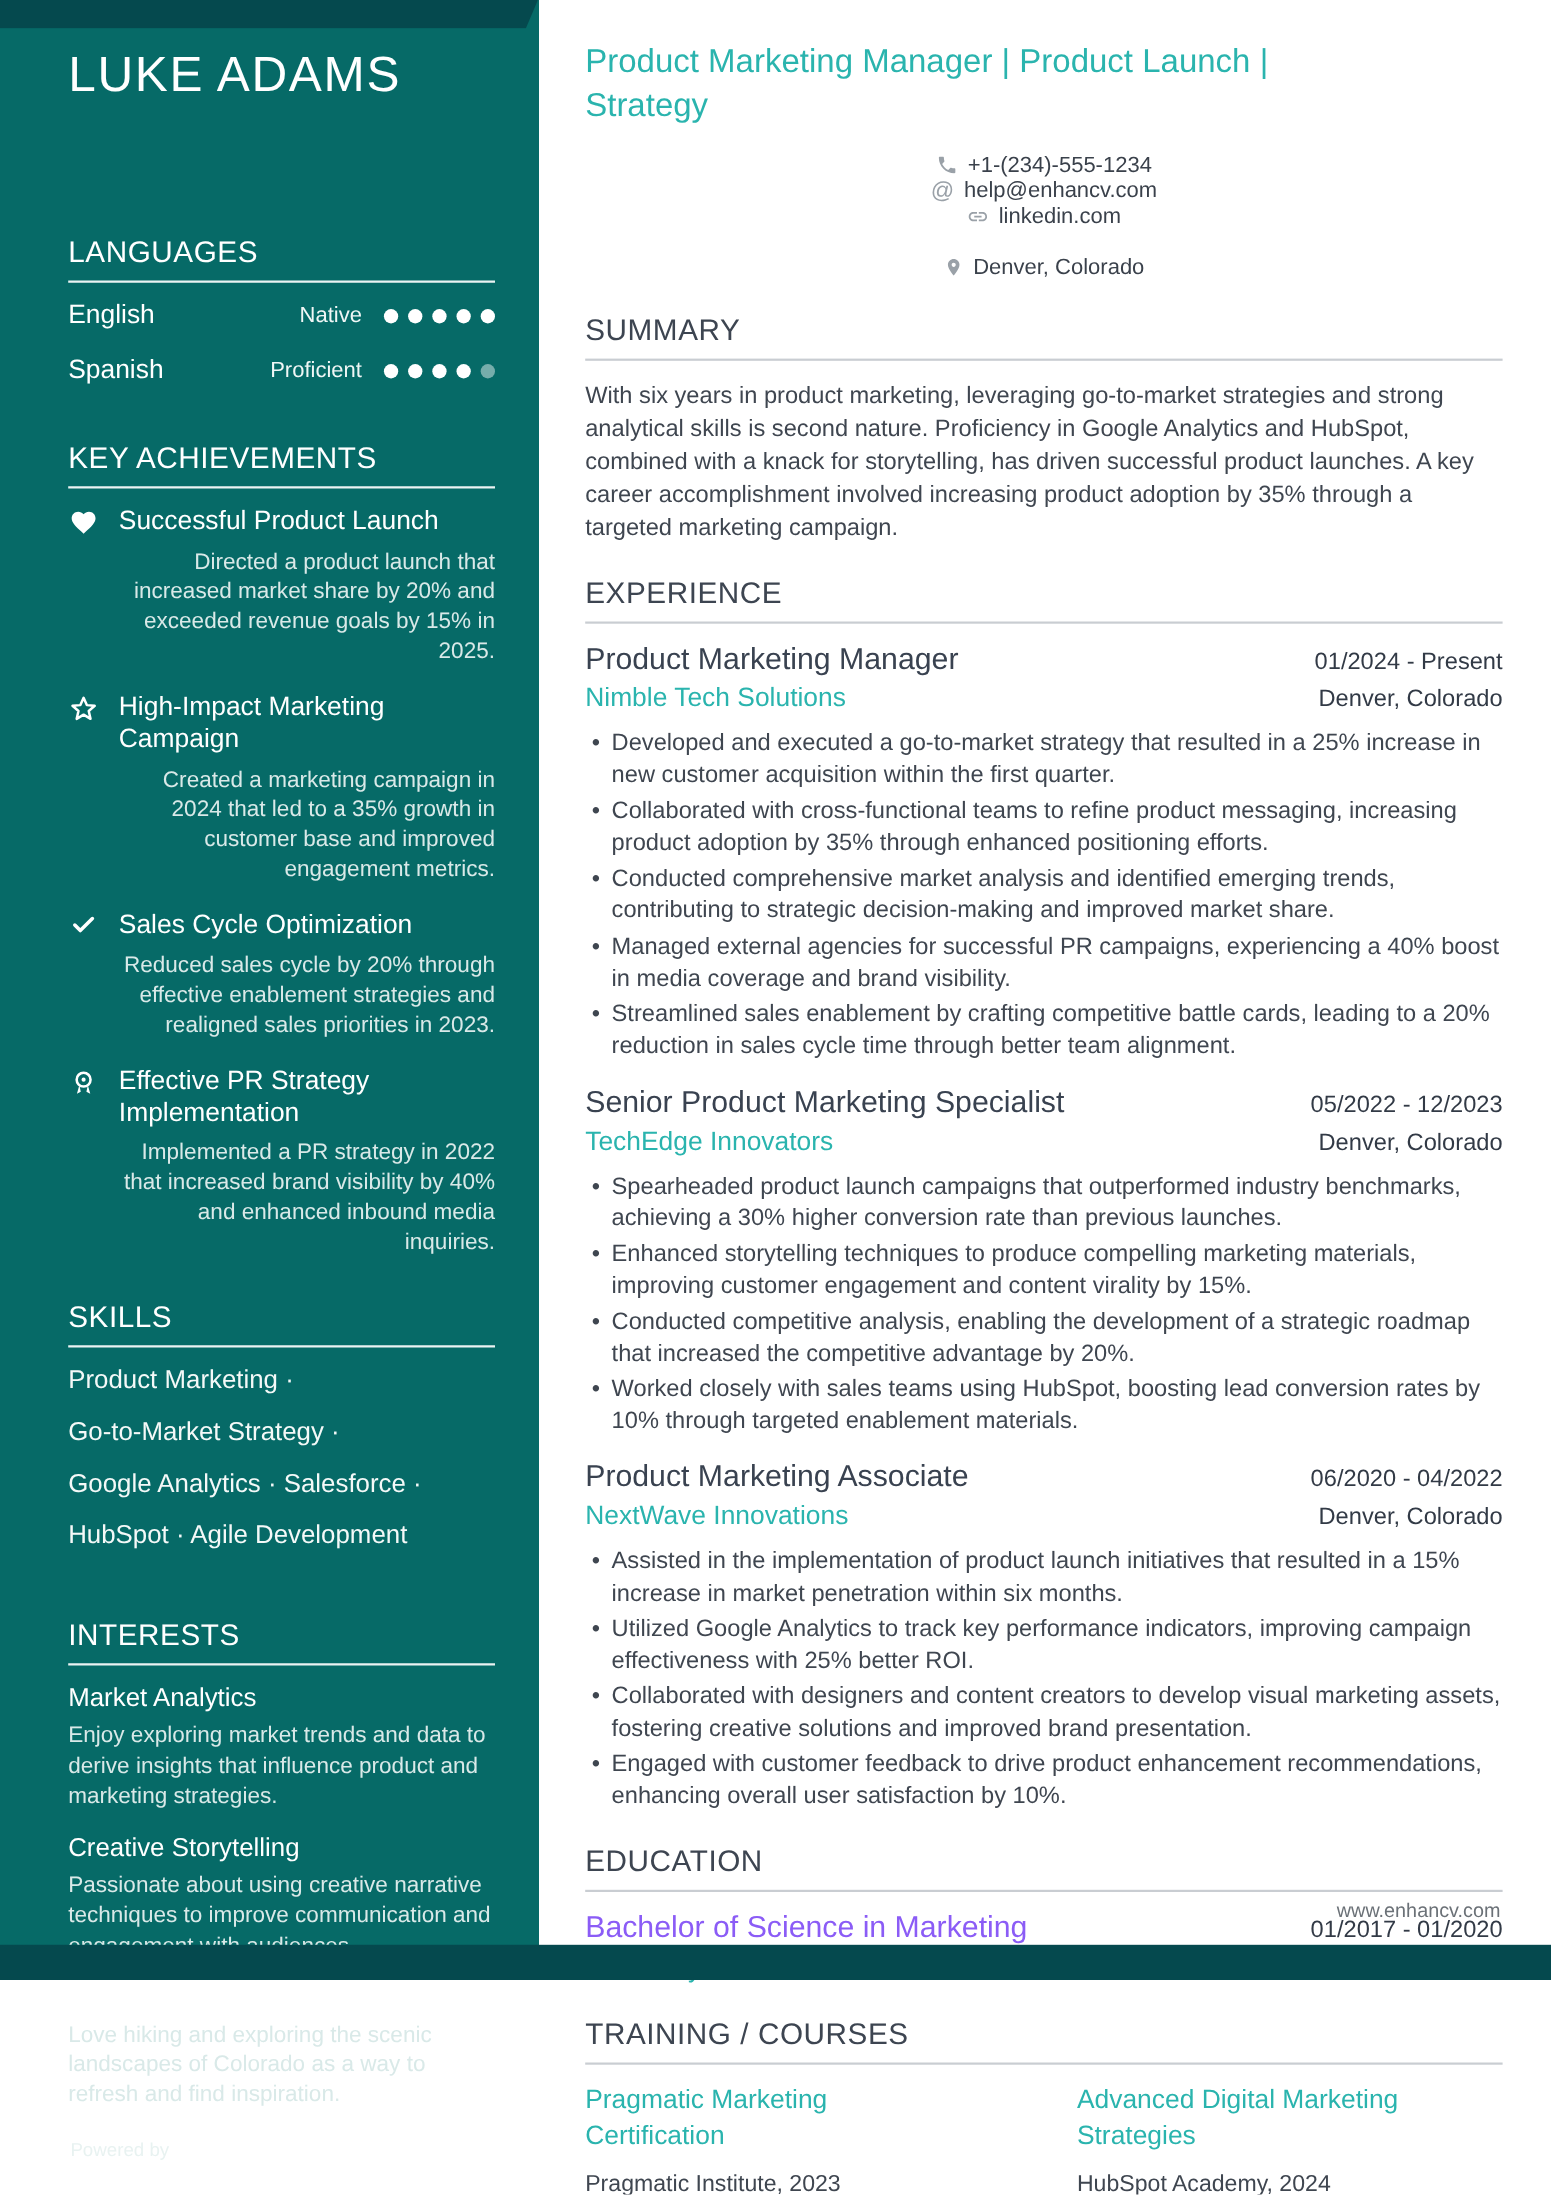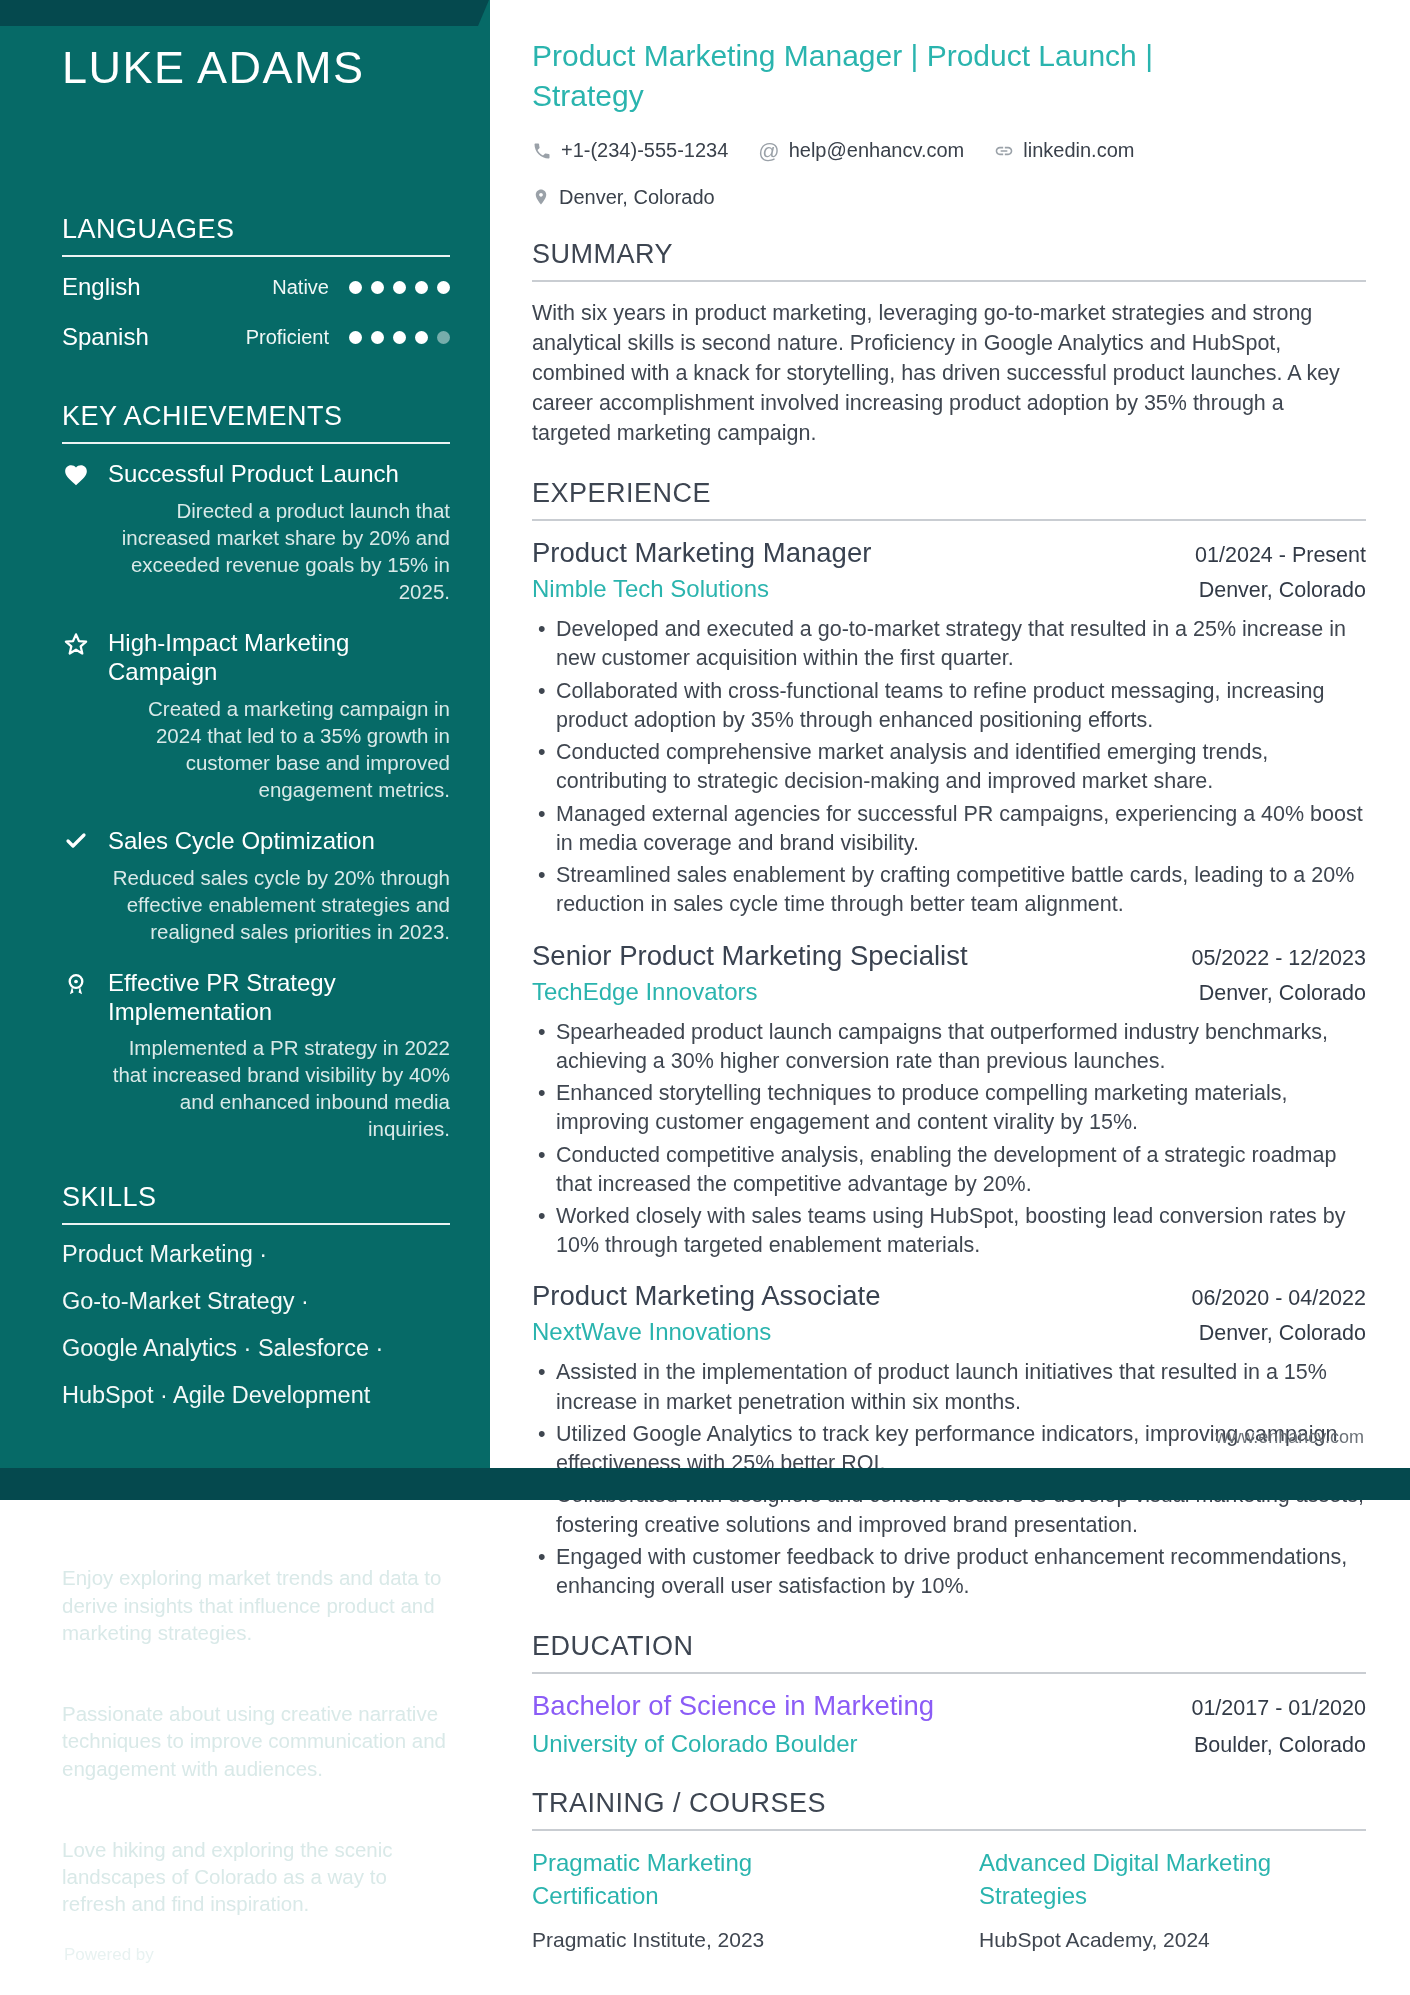--- a/index.html
+++ b/index.html
@@ -1,20 +1,20 @@
 <!DOCTYPE html>
 <html><head>
 <meta charset="utf-8">
 <style>
   html,body{margin:0;padding:0;}
   body{
     width:1410px;height:1995px;position:relative;background:#ffffff;
     font-family:"Liberation Sans", sans-serif;overflow:hidden;
   }
-  .page{display:flex;width:1410px;height:1500px;position:relative;}
+  .page{display:flex;width:1410px;height:1800px;position:relative;}
 
   
   .sidebar{
     width:490px;min-width:490px;height:100%;
     background:#066a67;color:#ffffff;
     box-sizing:border-box;
     display:flex;flex-direction:column;
     padding:26px 40px 0 62px;
     position:relative;
   }
@@ -71,21 +71,21 @@
   
   .main{
     flex:1;box-sizing:border-box;
     padding:36px 44px 0 42px;
     color:#3f4650;
   }
   .doc-title{
     color:#2ab4ae;font-size:30px;line-height:1.33;font-weight:400;
   }
   .contact{margin-top:12px;}
-  .contact-row{display:flex;align-items:center;gap:30px;margin-top:23px;}
+  .contact-row{display:flex;align-items:center;margin-top:23px;flex-direction:column;}
   .contact-item{display:flex;align-items:center;gap:9px;font-size:20px;color:#3a414b;}
   .contact-item .cicon{display:flex;align-items:center;}
   .at-glyph{font-size:21px;color:#9aa1a8;font-weight:400;}
   .section{margin-top:30px;}
   .main-heading{
     font-size:27px;color:#3d4551;font-weight:400;letter-spacing:.5px;
   }
   .main-rule{border:none;border-top:2px solid #c9cdd2;margin:10px 0 16px 0;}
   .summary-text{font-size:21.5px;line-height:1.4;color:#3f4650;}
 

